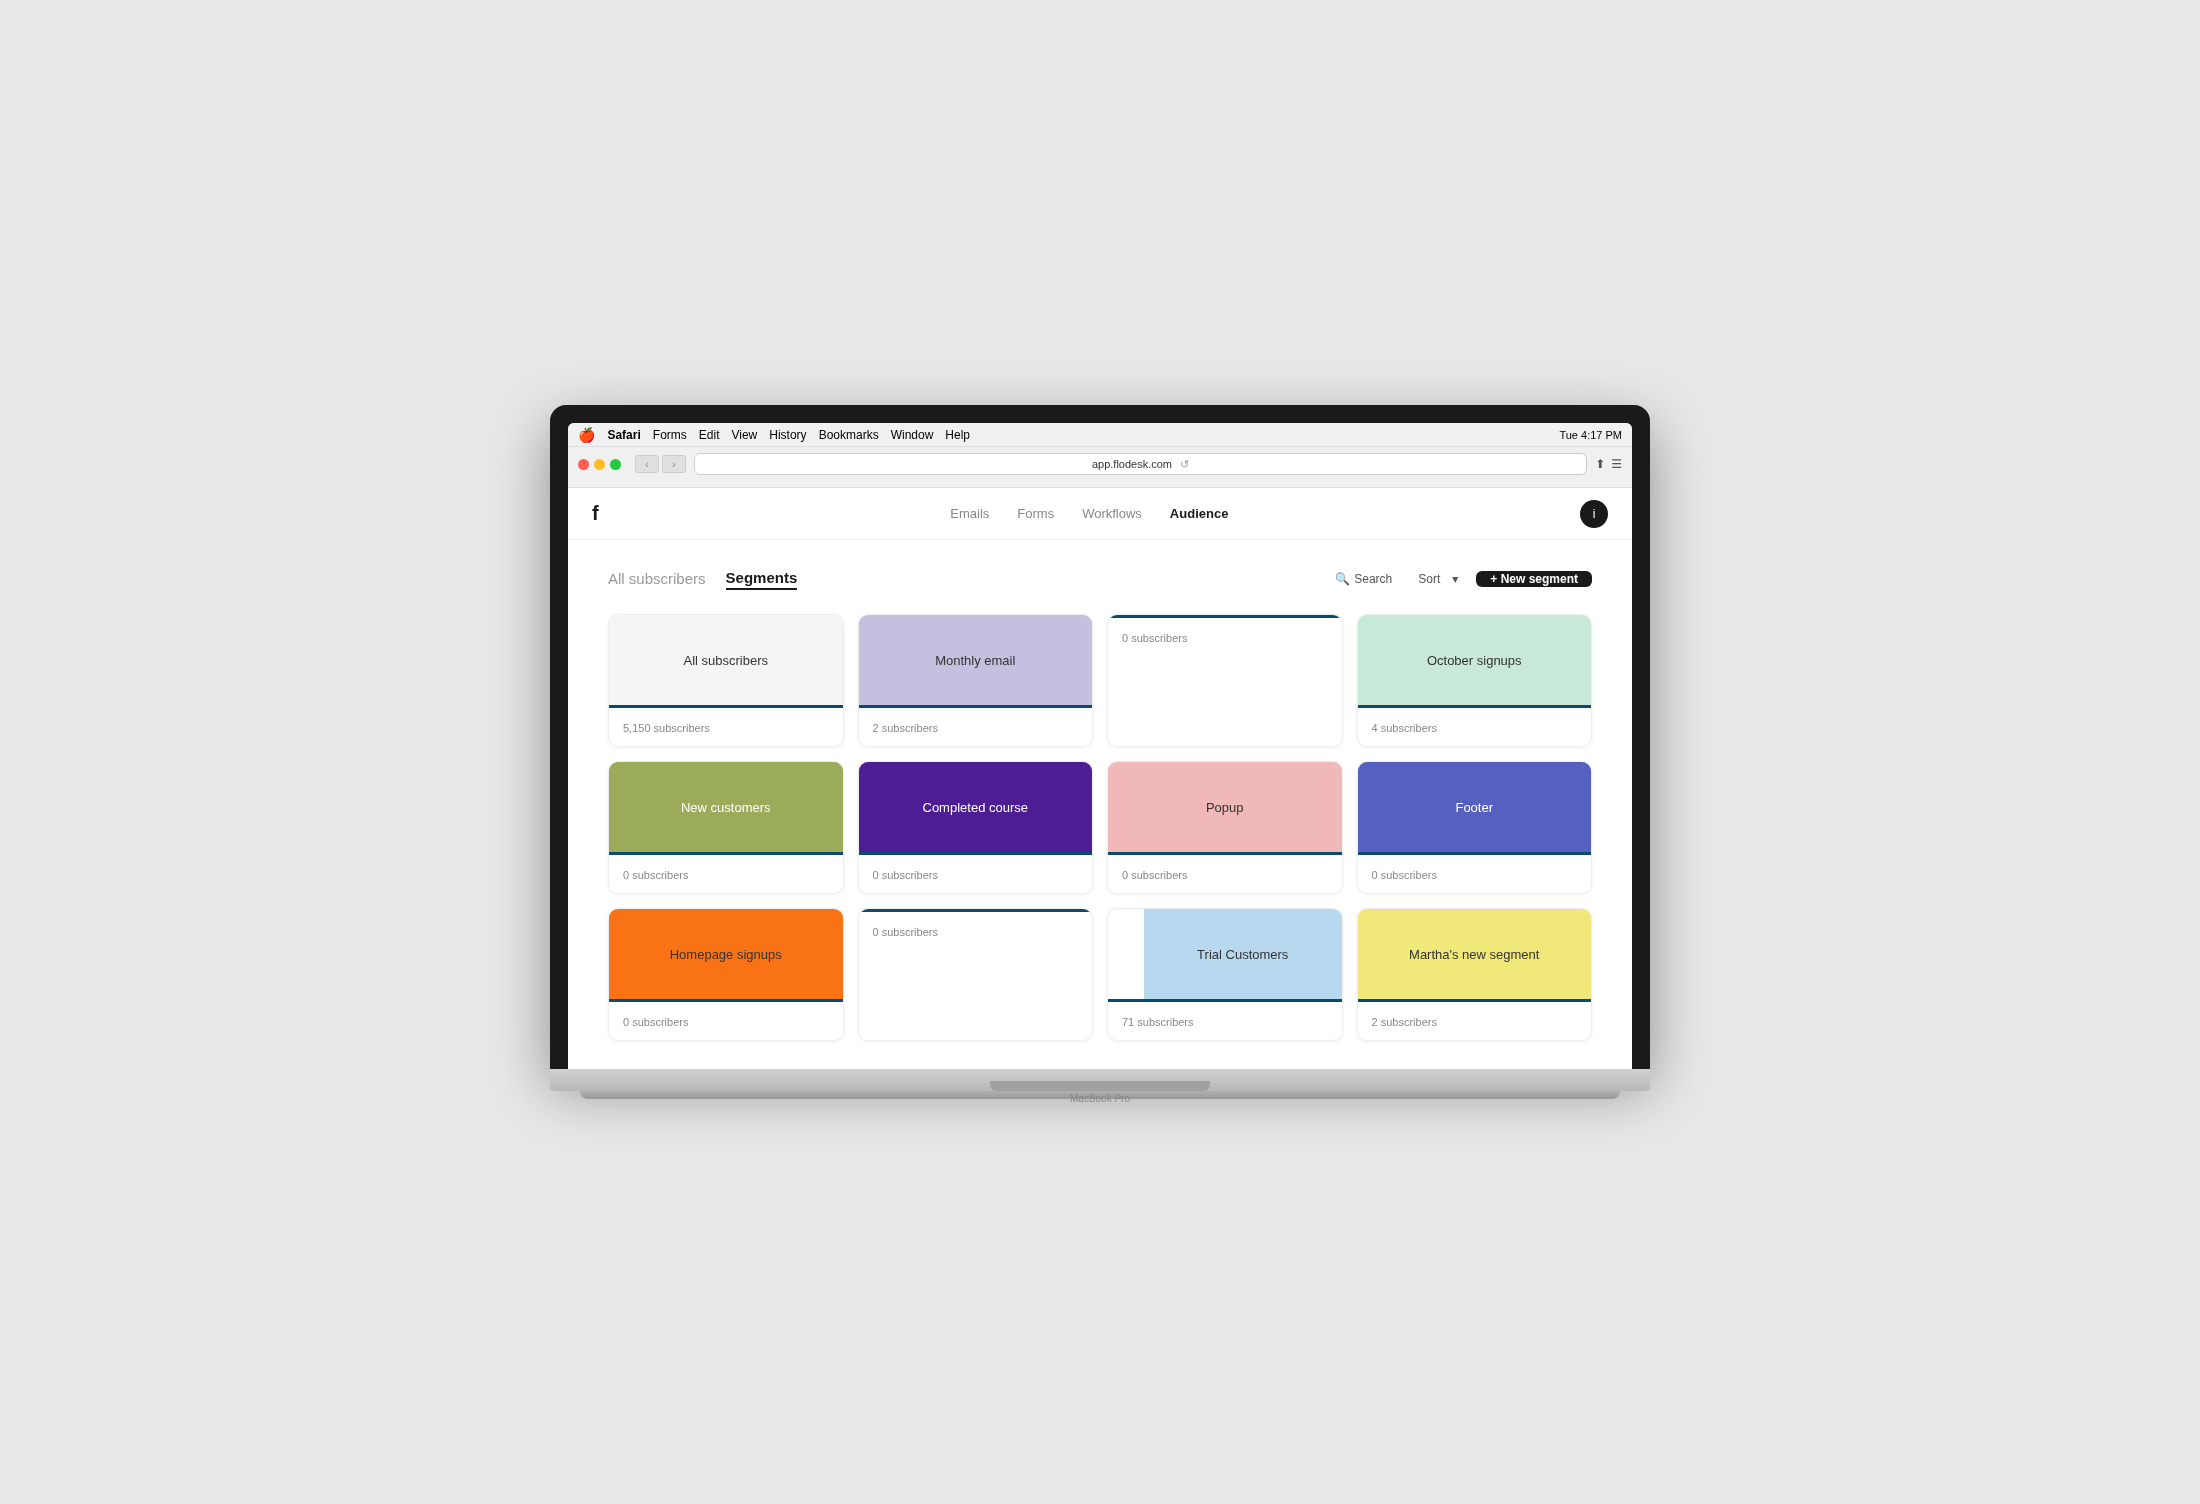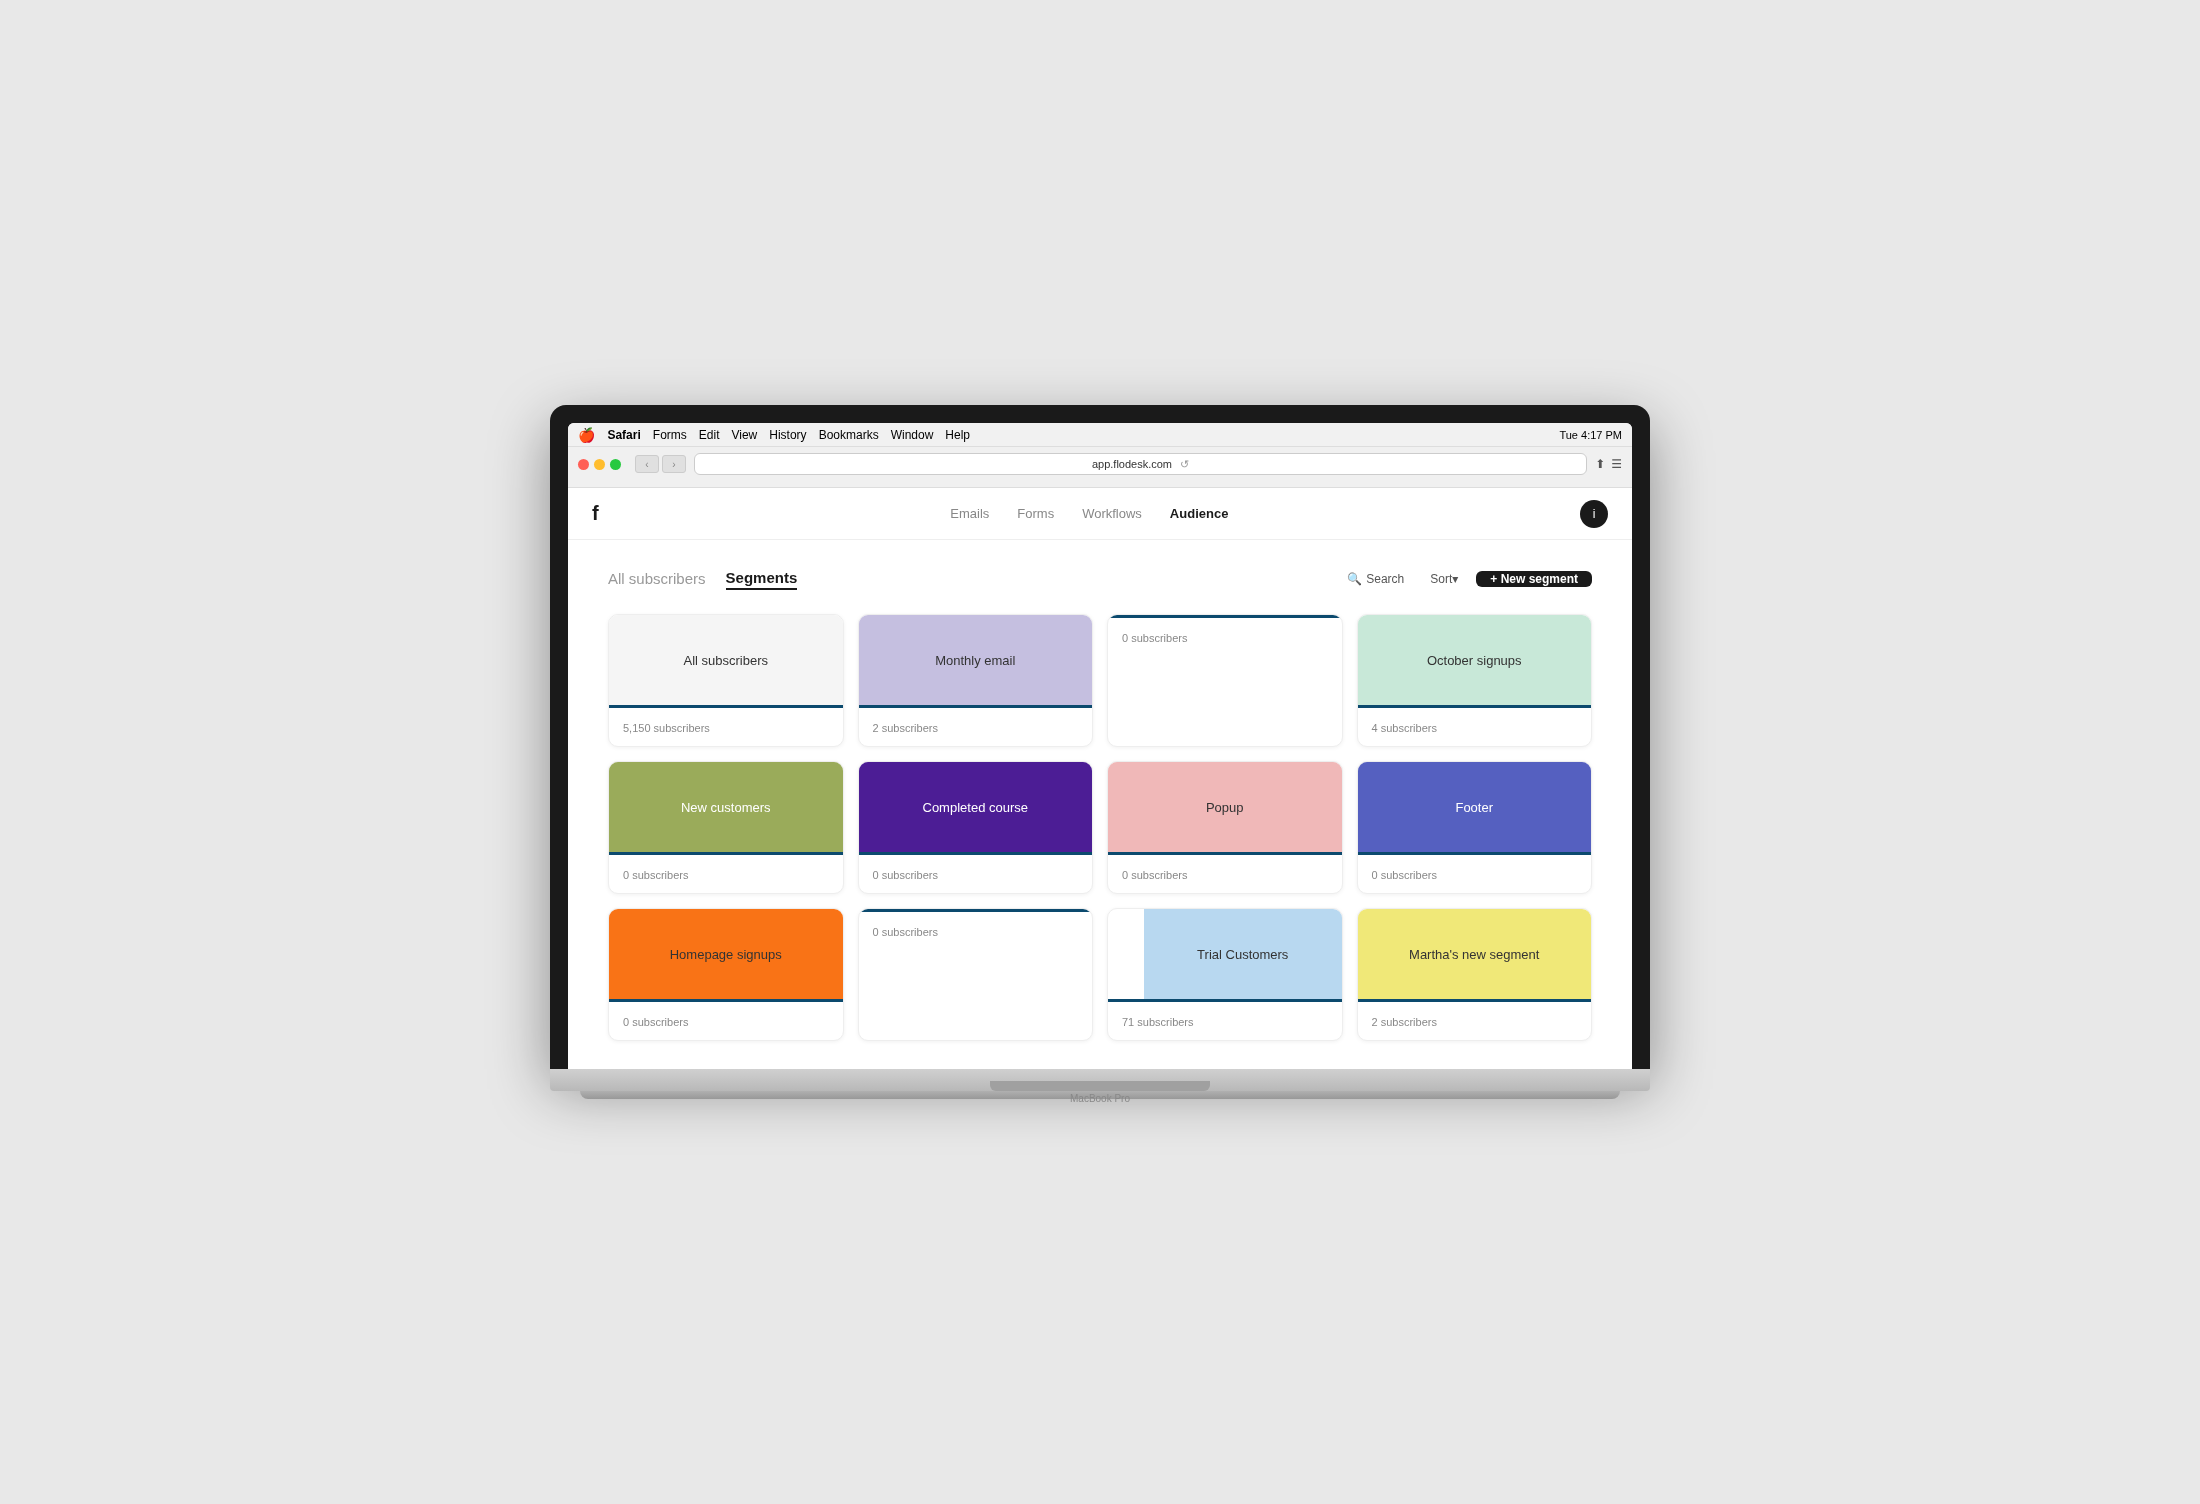--- a/index.html
+++ b/index.html
@@ -159,21 +159,21 @@
       font-weight: 700;
       border-bottom: 2px solid #1a1a1a;
     }
     .header-actions { margin-left: auto; display: flex; align-items: center; gap: 10px; }
     .search-btn {
       display: flex; align-items: center; gap: 4px;
       font-size: 12px; color: #555; cursor: pointer;
       border: none; background: none; padding: 4px 8px;
     }
     .sort-btn {
-      display: flex; align-items: center; gap: 0;
+      display: flex; align-items: center; gap: 12px;
       font-size: 12px; color: #555; cursor: pointer;
       border: none; background: none; padding: 4px 8px;
     }
     .new-segment-btn {
       background: #1a1a1a;
       color: #fff;
       border: none;
       border-radius: 6px;
       padding: 1px 14px;
       font-size: 12px;

